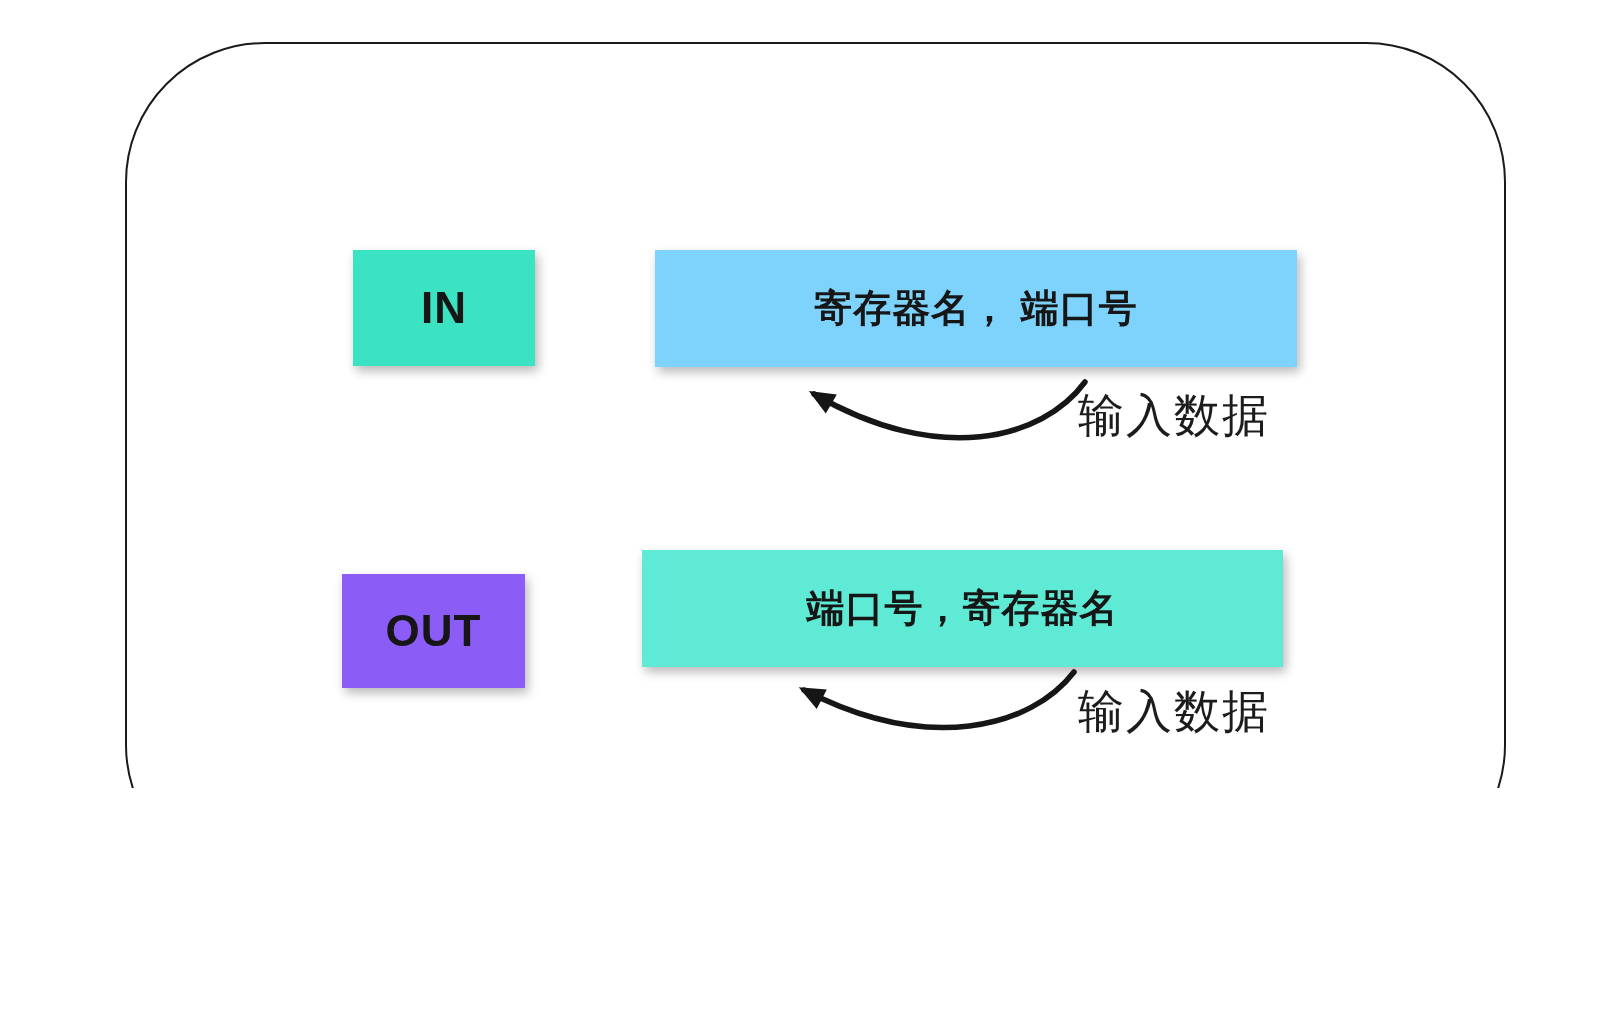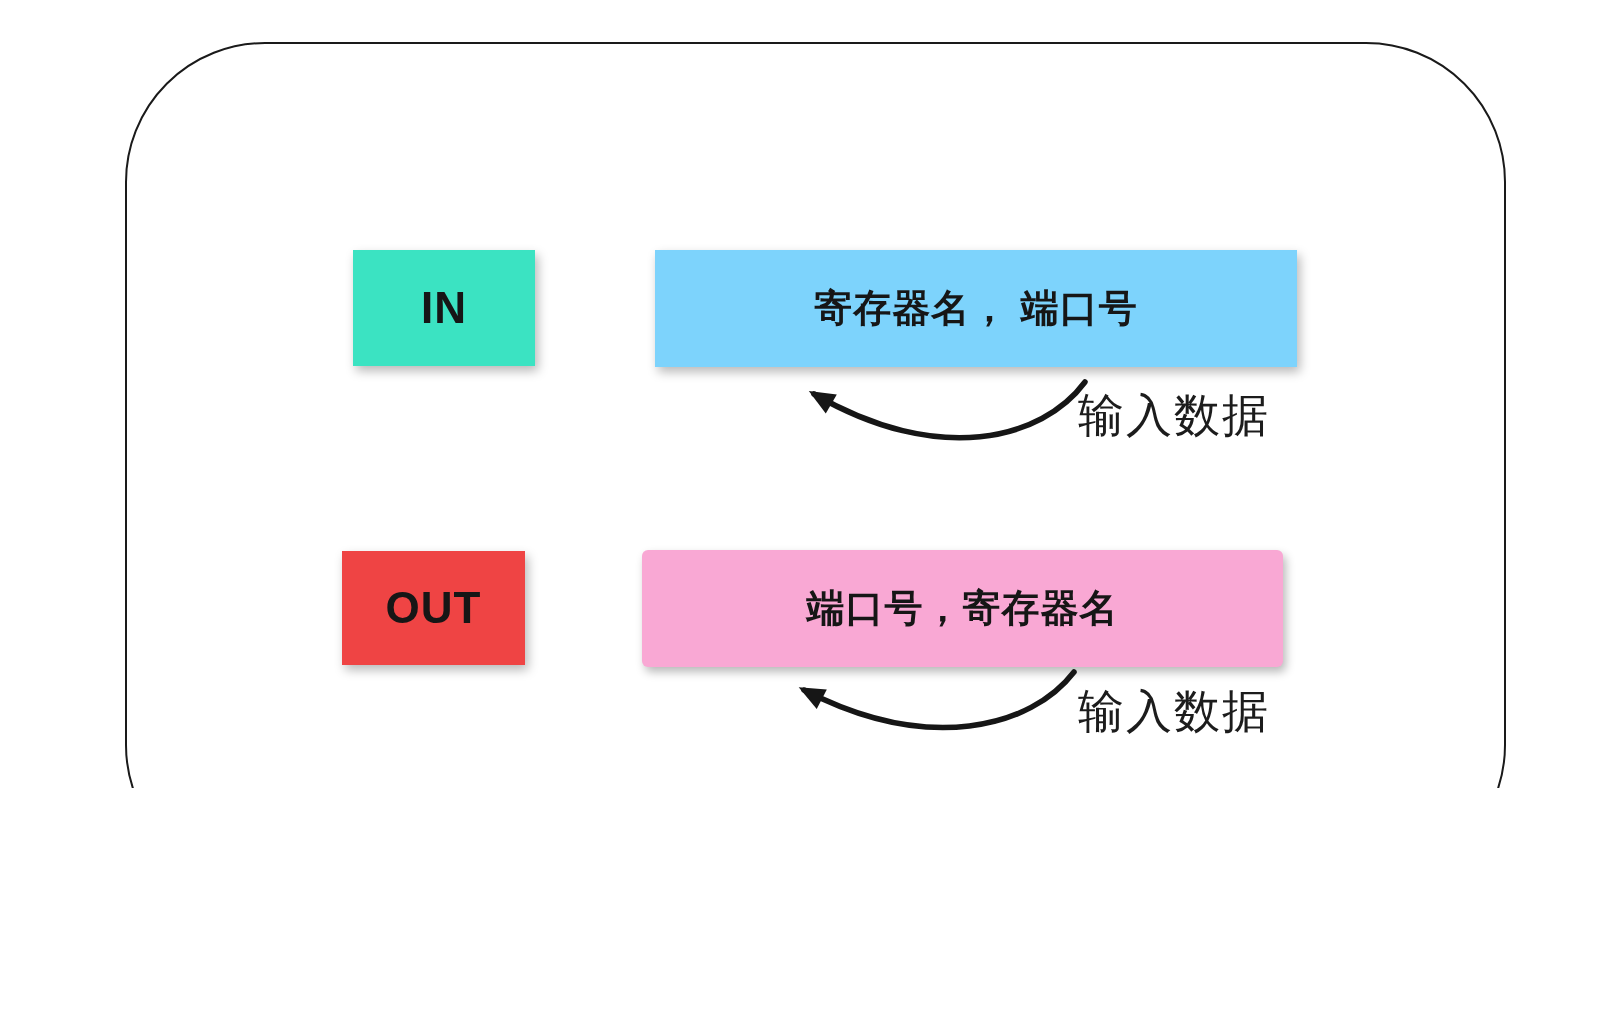--- a/index.html
+++ b/index.html
@@ -96,23 +96,23 @@
     <defs>
       <marker id="ah1" markerUnits="userSpaceOnUse" markerWidth="30" markerHeight="30" refX="22" refY="15" orient="auto">
         <path class="arrow-head" d="M2,4 L28,15 L2,26 Z"></path>
       </marker>
     </defs>
     <path class="arrow-path" d="M 295 14 C 252 72, 148 98, 24 26" marker-end="url(#ah1)"></path>
   </svg>
 
   <div class="annotation annotation-1">输入数据</div>
 
-  <div class="box inst-box out-inst" style="background-color: #ef4444;">OUT</div>
+  <div class="box inst-box out-inst" style="background-color: #8b5cf6; margin-top: 23px;">OUT</div>
 
-  <div class="box operand-box out-operand" style="background-color: #f9a8d4; border-radius: 6px;">端口号，寄存器名</div>
+  <div class="box operand-box out-operand" style="background-color: #5eead4;">端口号，寄存器名</div>
 
   <svg class="arrow-svg arrow-2" width="310" height="100" viewBox="0 0 310 100">
     <defs>
       <marker id="ah2" markerUnits="userSpaceOnUse" markerWidth="30" markerHeight="30" refX="22" refY="15" orient="auto">
         <path class="arrow-head" d="M2,4 L28,15 L2,26 Z"></path>
       </marker>
     </defs>
     <path class="arrow-path" d="M 292 12 C 249 68, 146 94, 22 30" marker-end="url(#ah2)"></path>
   </svg>
 

